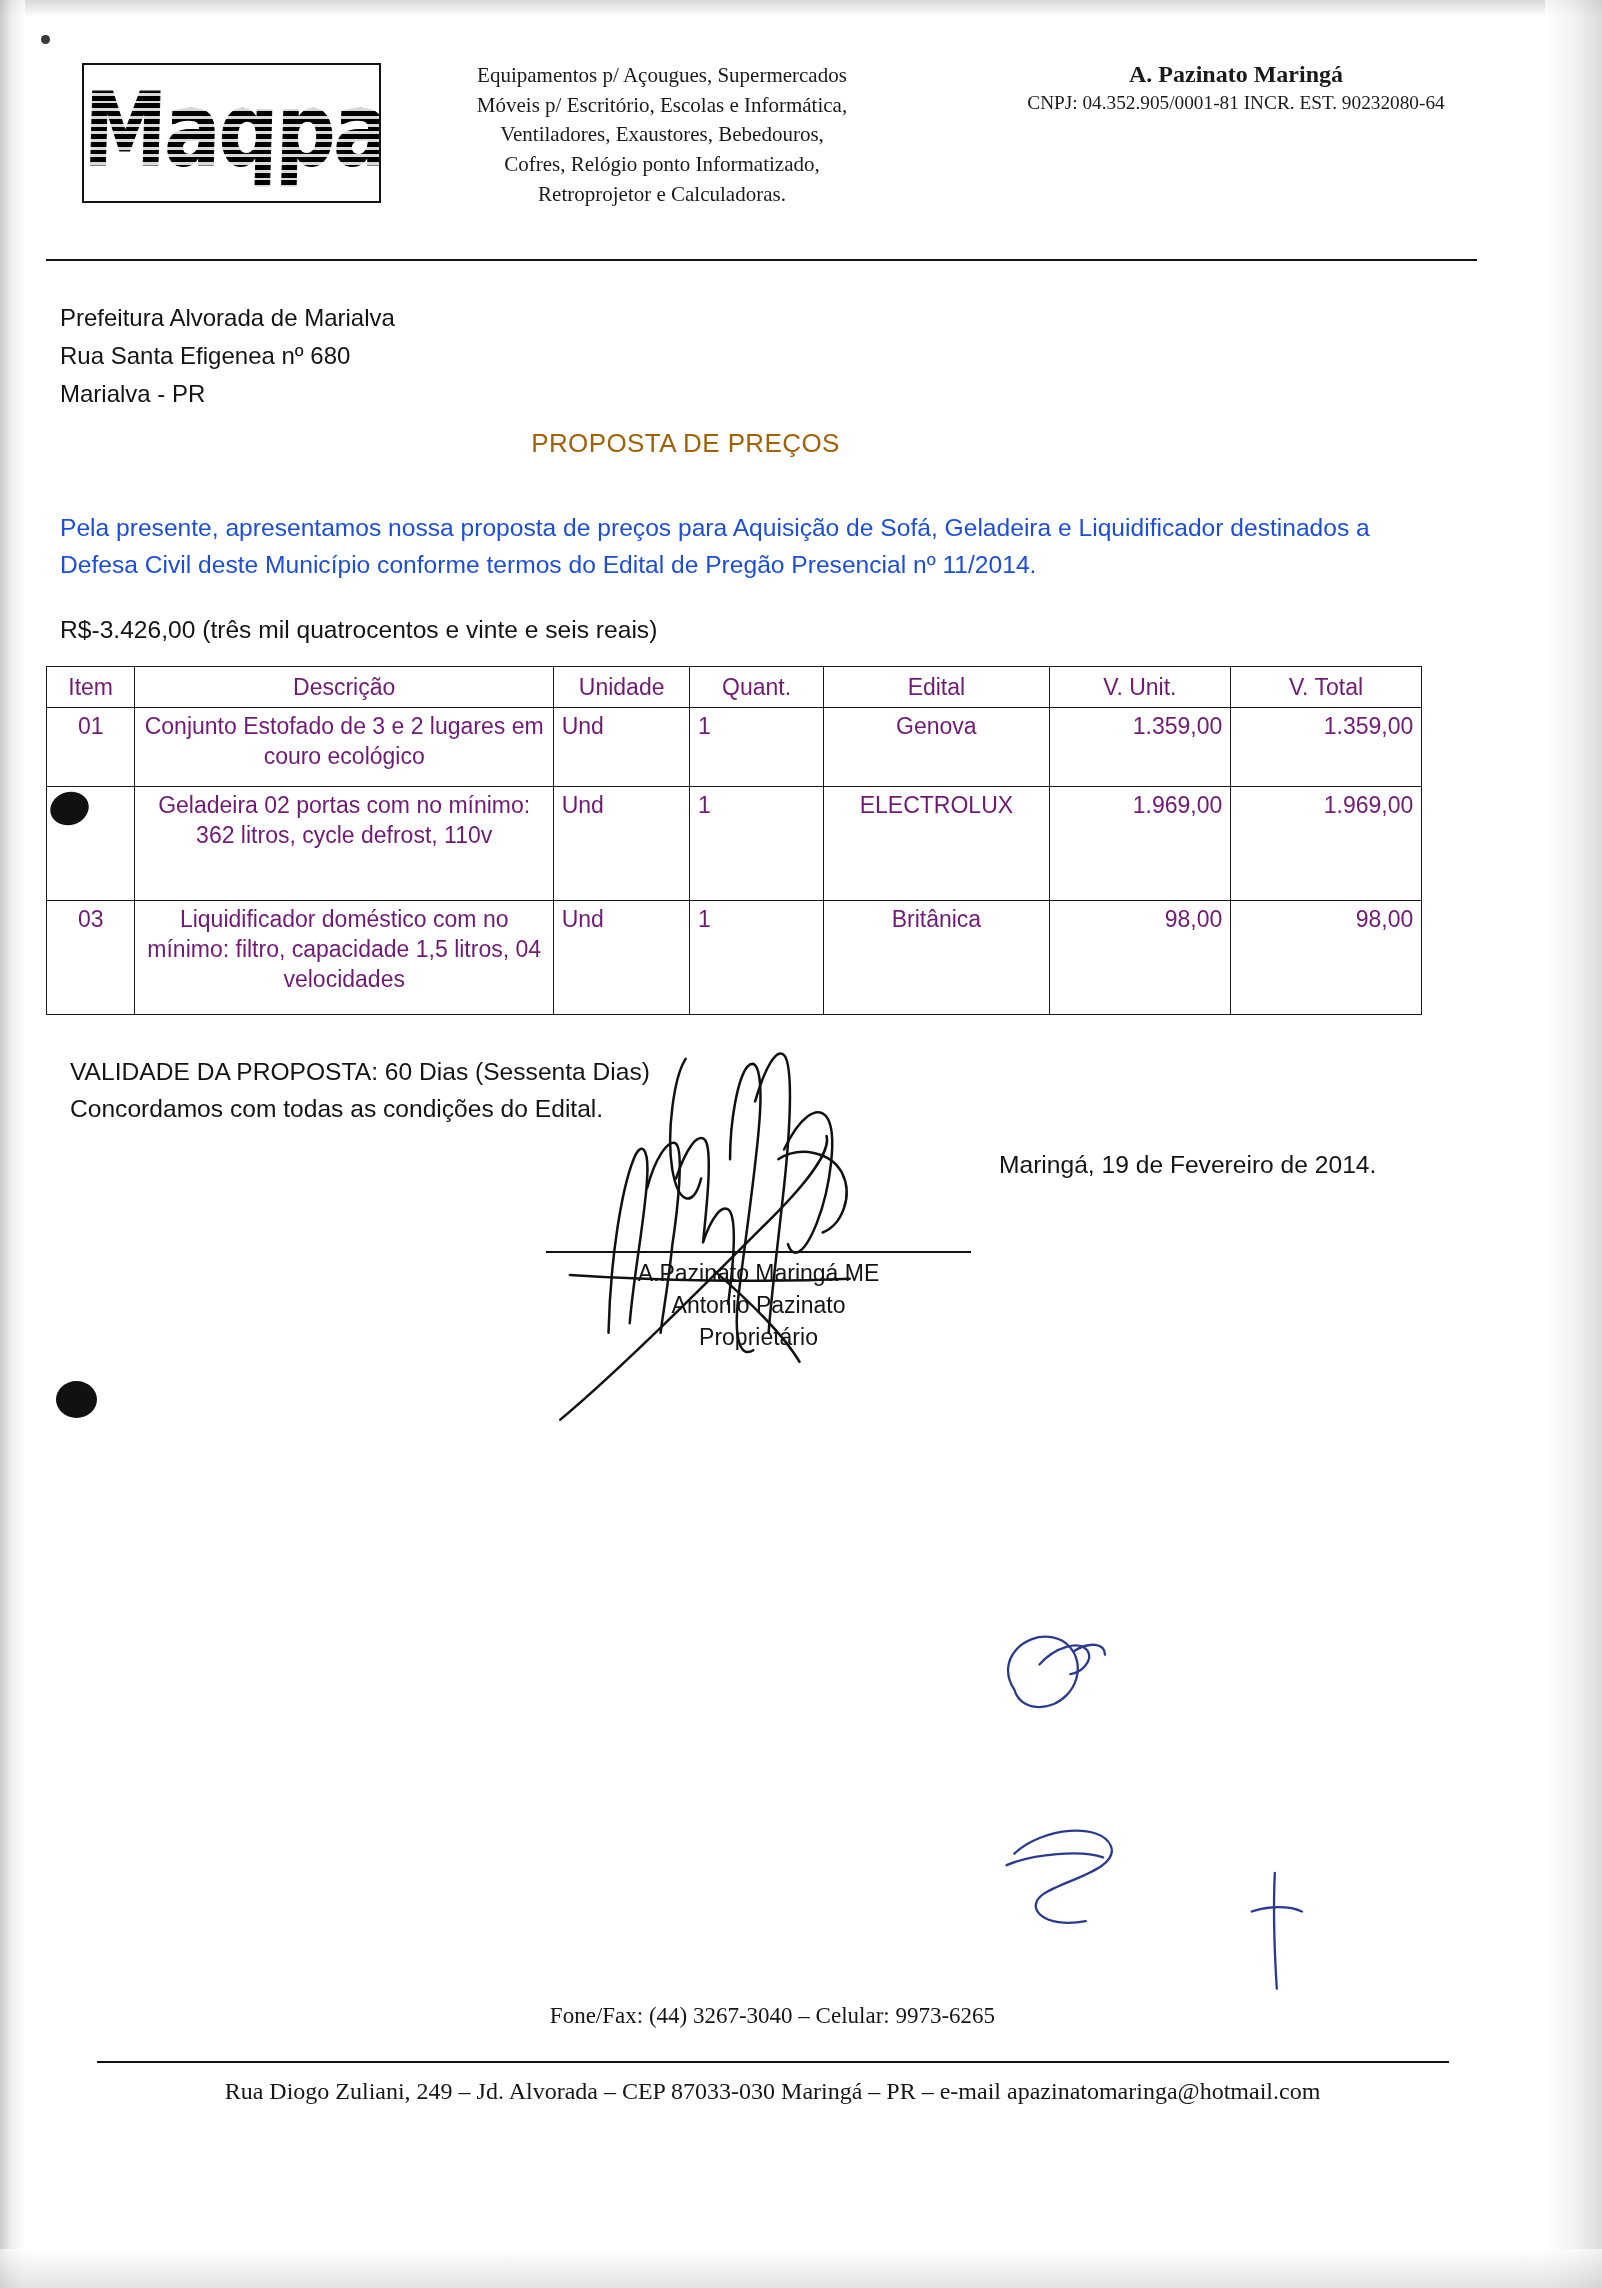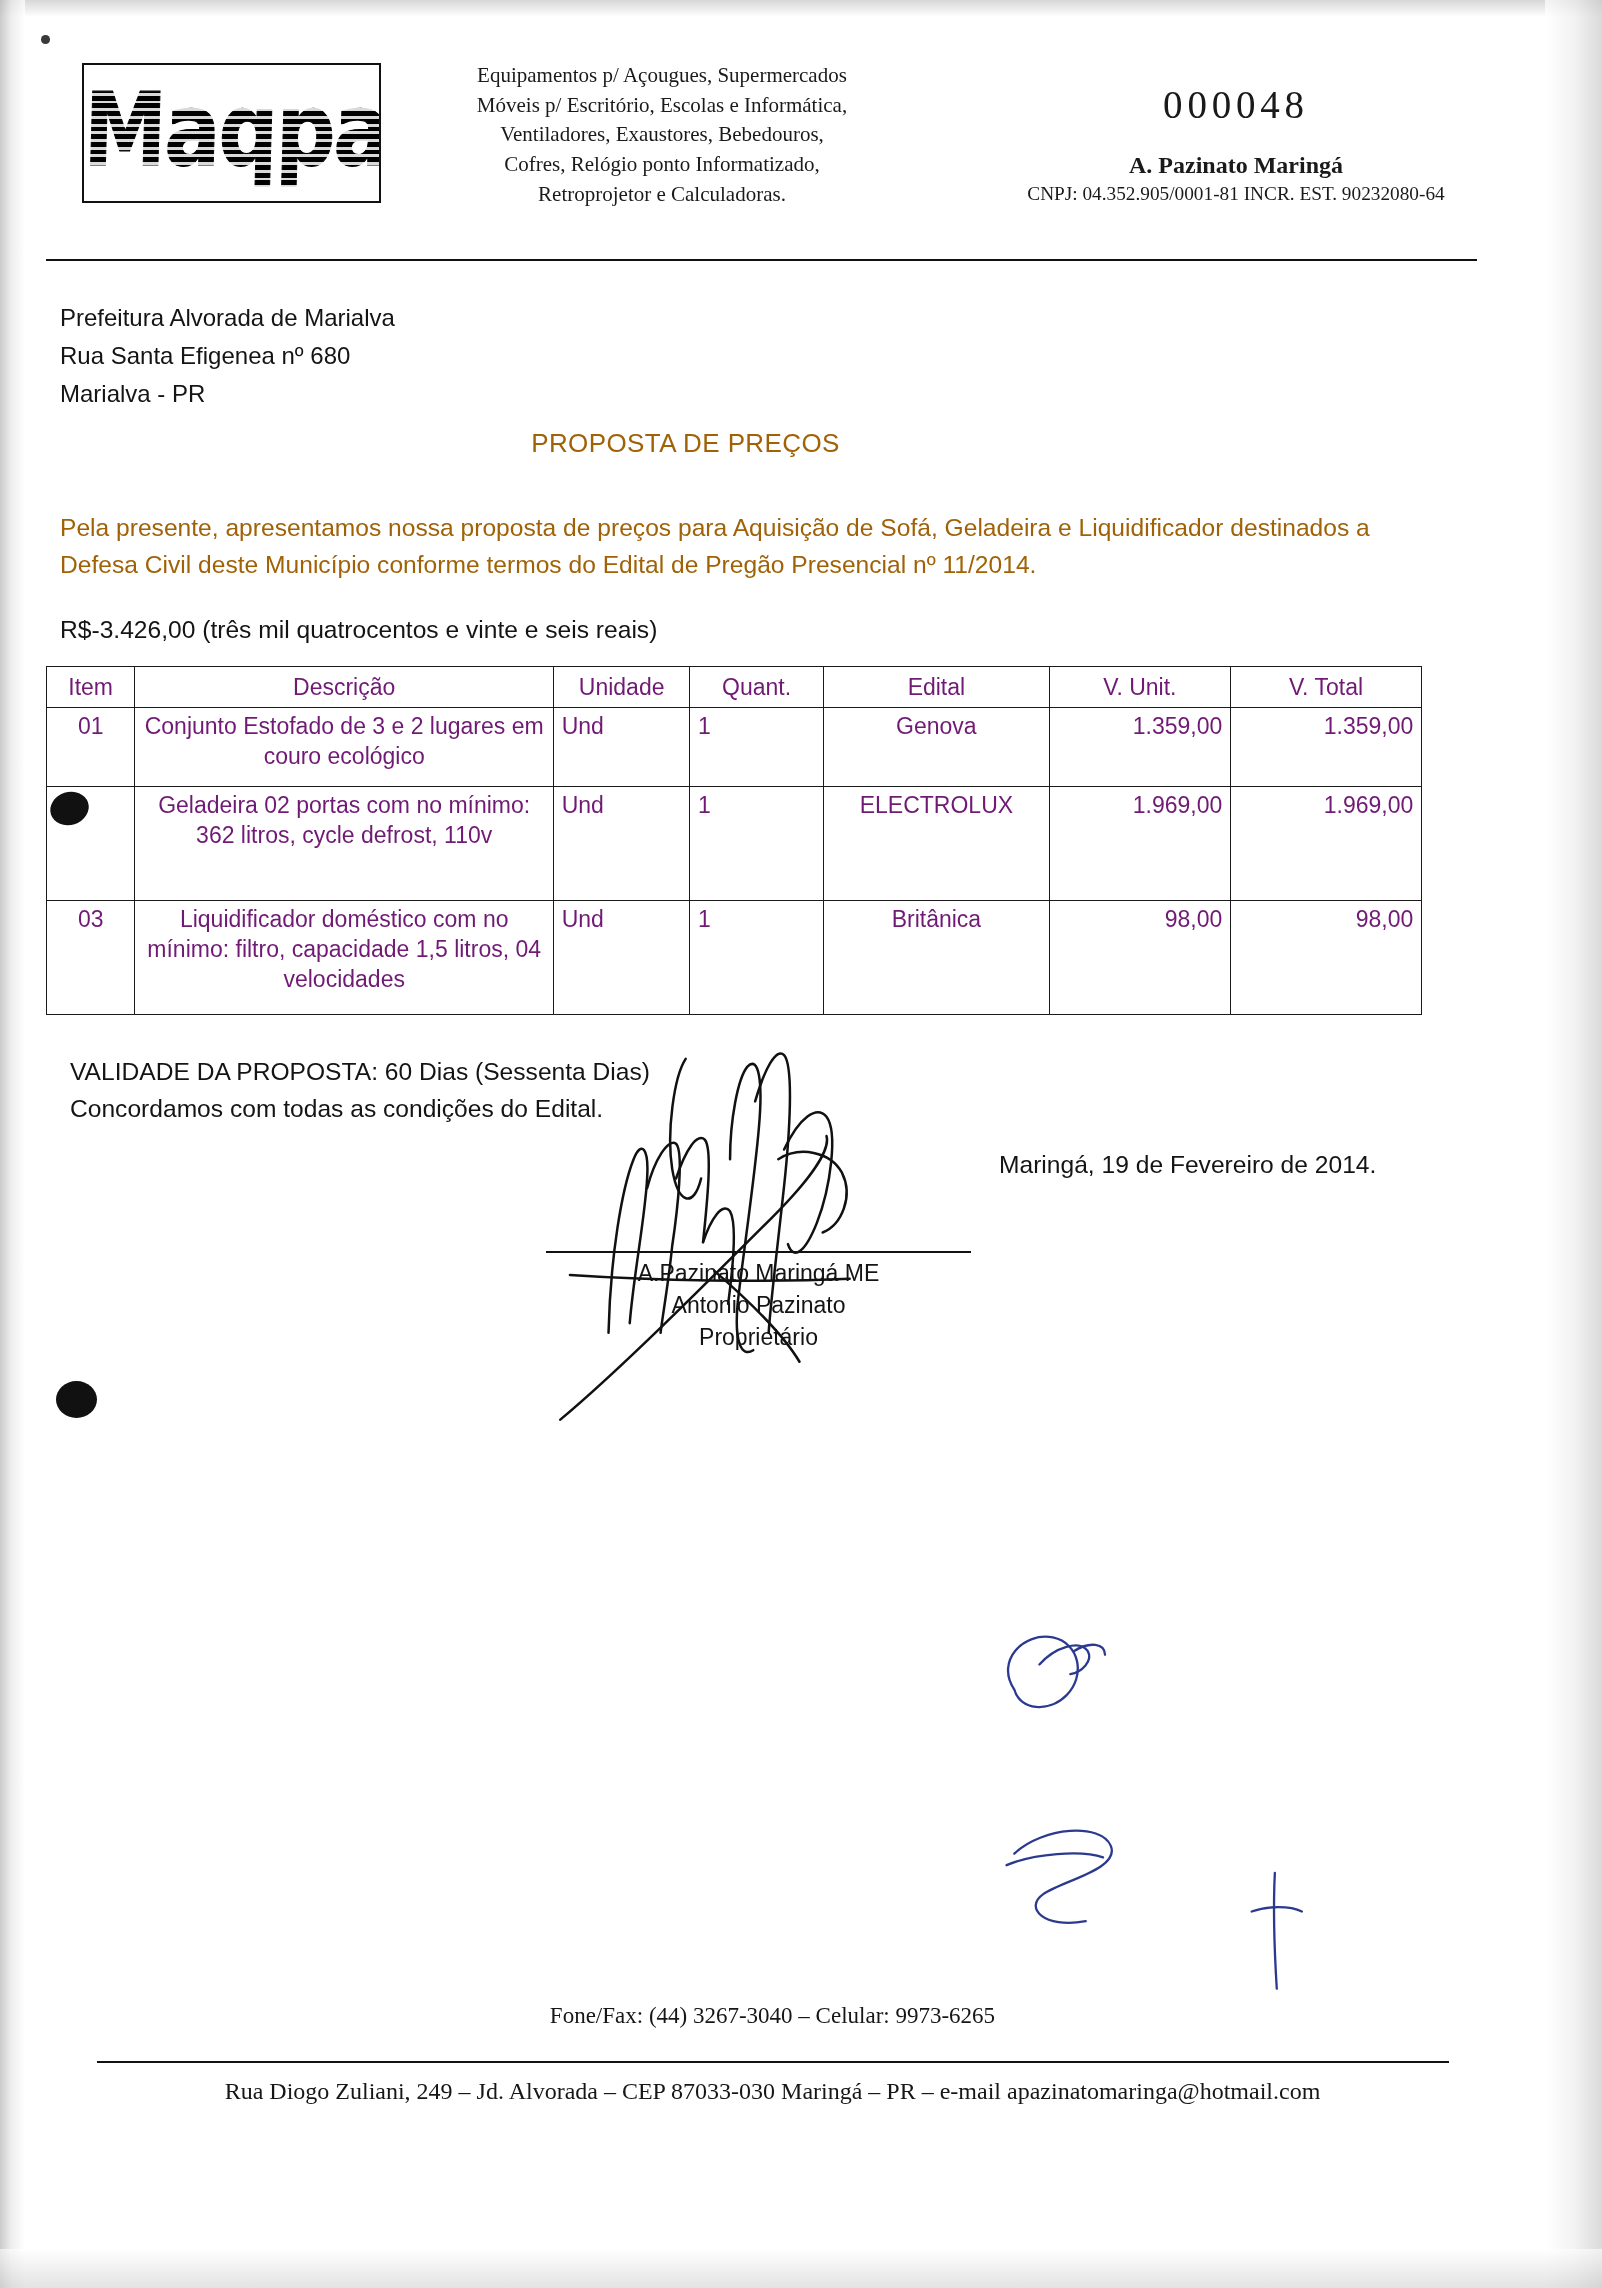--- a/index.html
+++ b/index.html
@@ -169,21 +169,21 @@
   }
 
   
   .intro {
     position: absolute;
     left: 60px;
     top: 510px;
     width: 1352px;
     font-size: 24.6px;
     line-height: 1.5;
-    color: #a16207;
+    color: #1d4ed8;
   }
   .amount {
     position: absolute;
     left: 60px;
     top: 616px;
     font-size: 24.6px;
     color: #141414;
   }
 
   
@@ -332,21 +332,20 @@
 
       <div class="head-center">
         <div>Equipamentos p/ Açougues, Supermercados</div>
         <div>Móveis p/ Escritório, Escolas e Informática,</div>
         <div>Ventiladores, Exaustores, Bebedouros,</div>
         <div>Cofres, Relógio ponto Informatizado,</div>
         <div>Retroprojetor e Calculadoras.</div>
       </div>
 
       <div class="head-right">
-        <div class="doc-number">000048</div>
         <div class="company-name">A. Pazinato Maringá</div>
         <div class="company-doc">CNPJ: 04.352.905/0001-81 INCR. EST. 90232080-64</div>
       </div>
     </div>
     <div class="head-rule"></div>
 
     <div class="addressee">
       <div>Prefeitura Alvorada de Marialva</div>
       <div>Rua Santa Efigenea  nº 680</div>
       <div>Marialva - PR</div>

